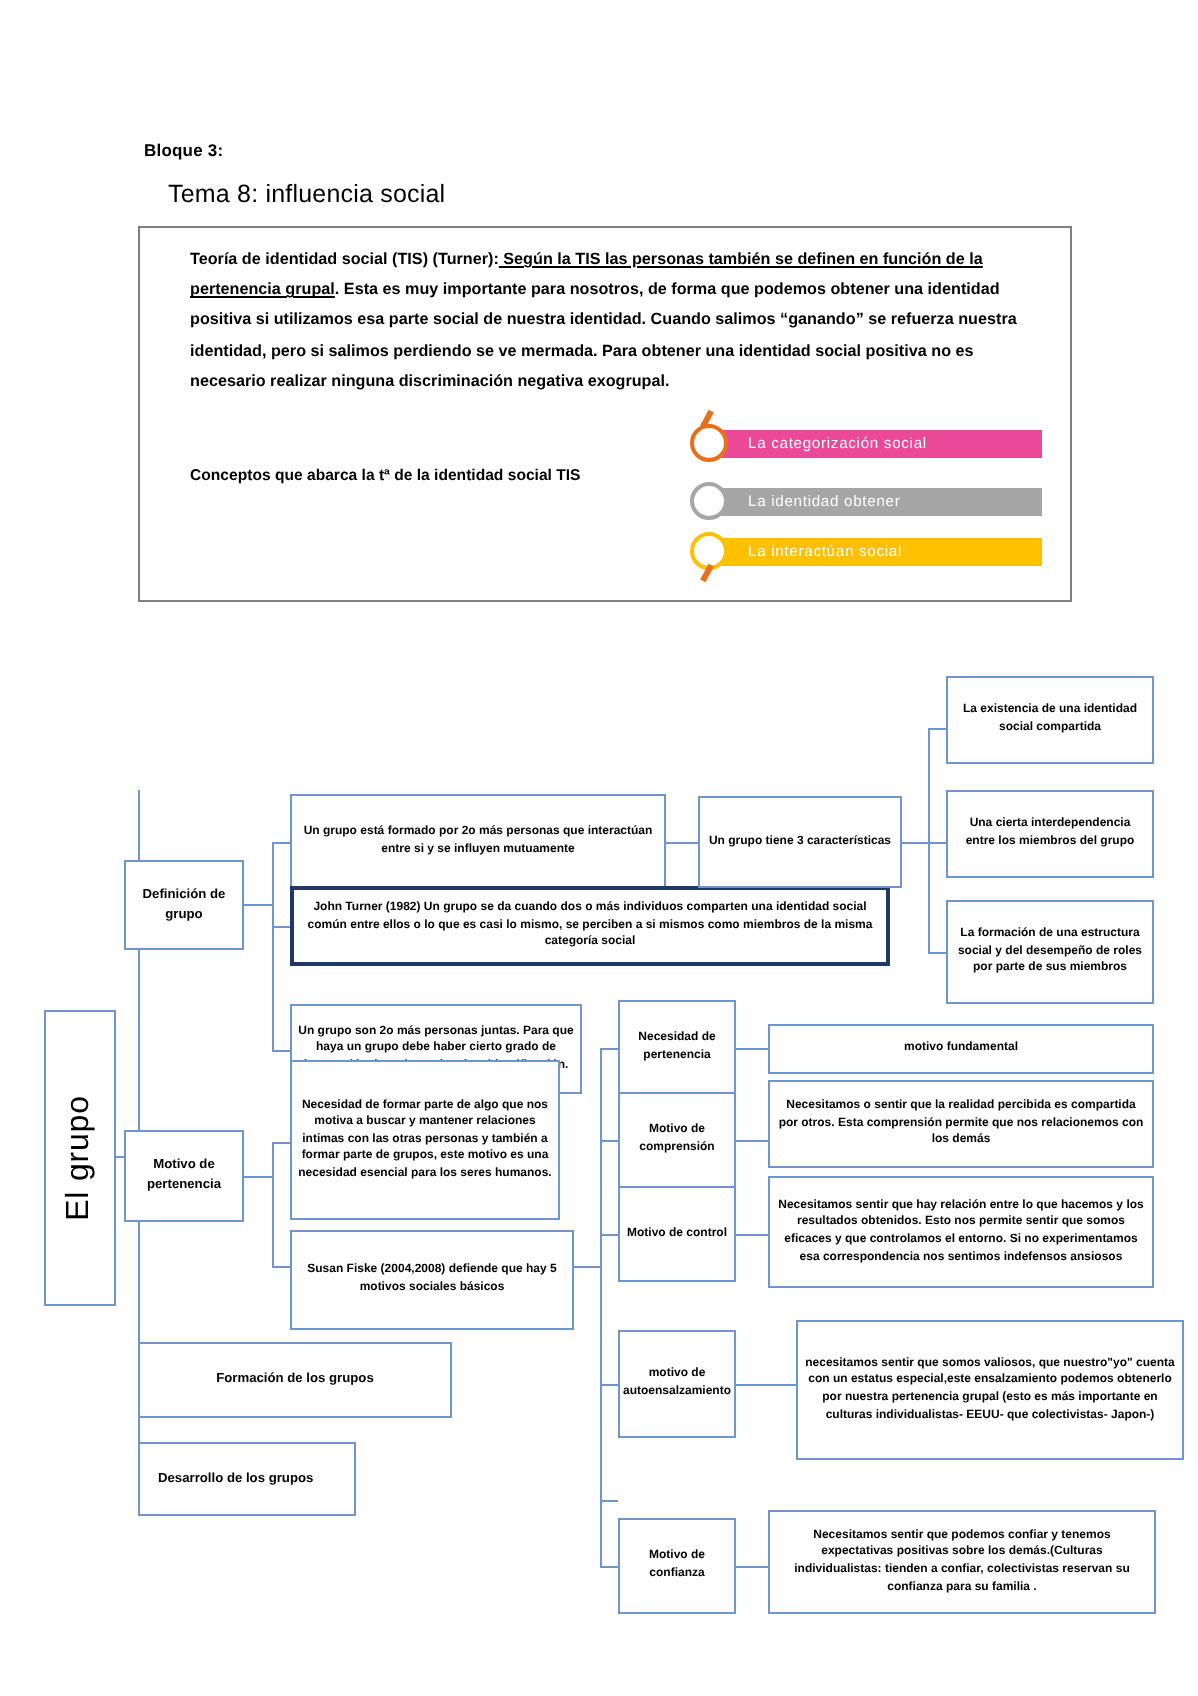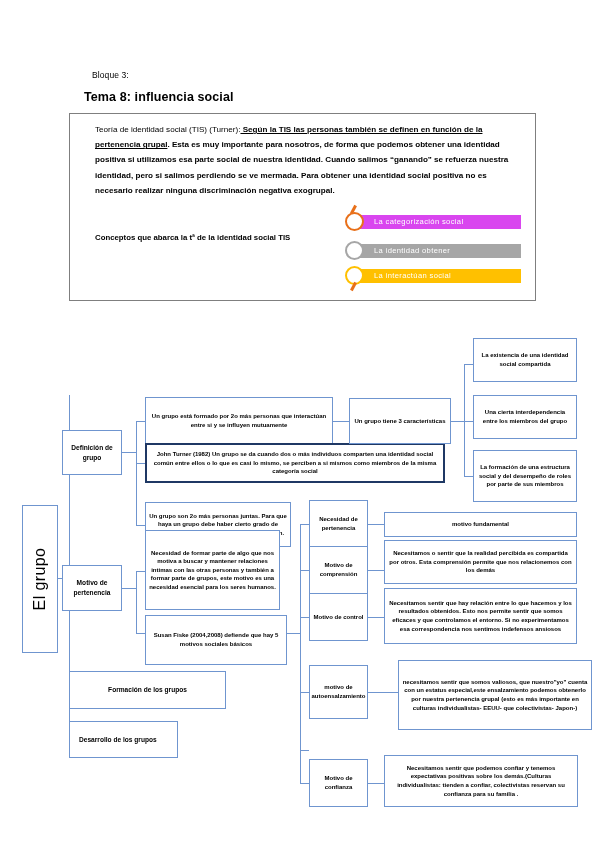--- a/index.html
+++ b/index.html
@@ -4,45 +4,45 @@
 <style>
   html,body{margin:0;padding:0;background:#ffffff;}
   body{
     width:599px;height:848px;position:relative;overflow:hidden;
     font-family:"Liberation Sans","DejaVu Sans",sans-serif;
     color:#000;
   }
   .abs{position:absolute;box-sizing:border-box;}
 
   
-  #bloque{left:92px;top:70px;font-size:8.5px;font-weight:normal;letter-spacing:.1px;}
-  #tema{left:84px;top:90px;font-size:12.5px;font-weight:bold;letter-spacing:.1px;}
+  #bloque{left:72px;top:70px;font-size:8.5px;font-weight:bold;letter-spacing:.1px;}
+  #tema{left:84px;top:90px;font-size:12.5px;font-weight:normal;letter-spacing:.1px;}
 
   
   #intro-panel{
     left:69px;top:113px;width:467px;height:188px;
     border:1px solid #7f7f7f;background:#fff;
   }
   #intro-text{
     left:95px;top:122px;width:423px;
     font-size:8.1px;line-height:15.2px;font-weight:bold;text-align:left;
   }
-  #intro-text .reg{font-weight:normal;}
+  #intro-text .reg{font-weight:bold;}
   #intro-text .ul{text-decoration:underline;}
 
   #concepts-label{
     left:95px;top:232px;width:235px;
     font-size:7.8px;font-weight:bold;line-height:11px;
   }
   .bar{
     left:355px;width:166px;height:14px;
     color:#fff;font-size:7.6px;line-height:14px;padding-left:19px;
     letter-spacing:.35px;white-space:nowrap;
   }
-  #bar1{top:215px;background:#d946ef;}
+  #bar1{top:215px;background:#ec4899;}
   #bar2{top:244px;background:#a6a6a6;}
   #bar3{top:269px;background:#ffc000;}
 
   .bar-dot{
     width:19px;height:19px;border-radius:50%;background:#fff;
     border:2.2px solid #e8701a;left:345px;
   }
   #dot1{top:212px;border-color:#e8701a;}
   #dot2{top:241px;border-color:#a6a6a6;}
   #dot3{top:266px;border-color:#ffc000;}

